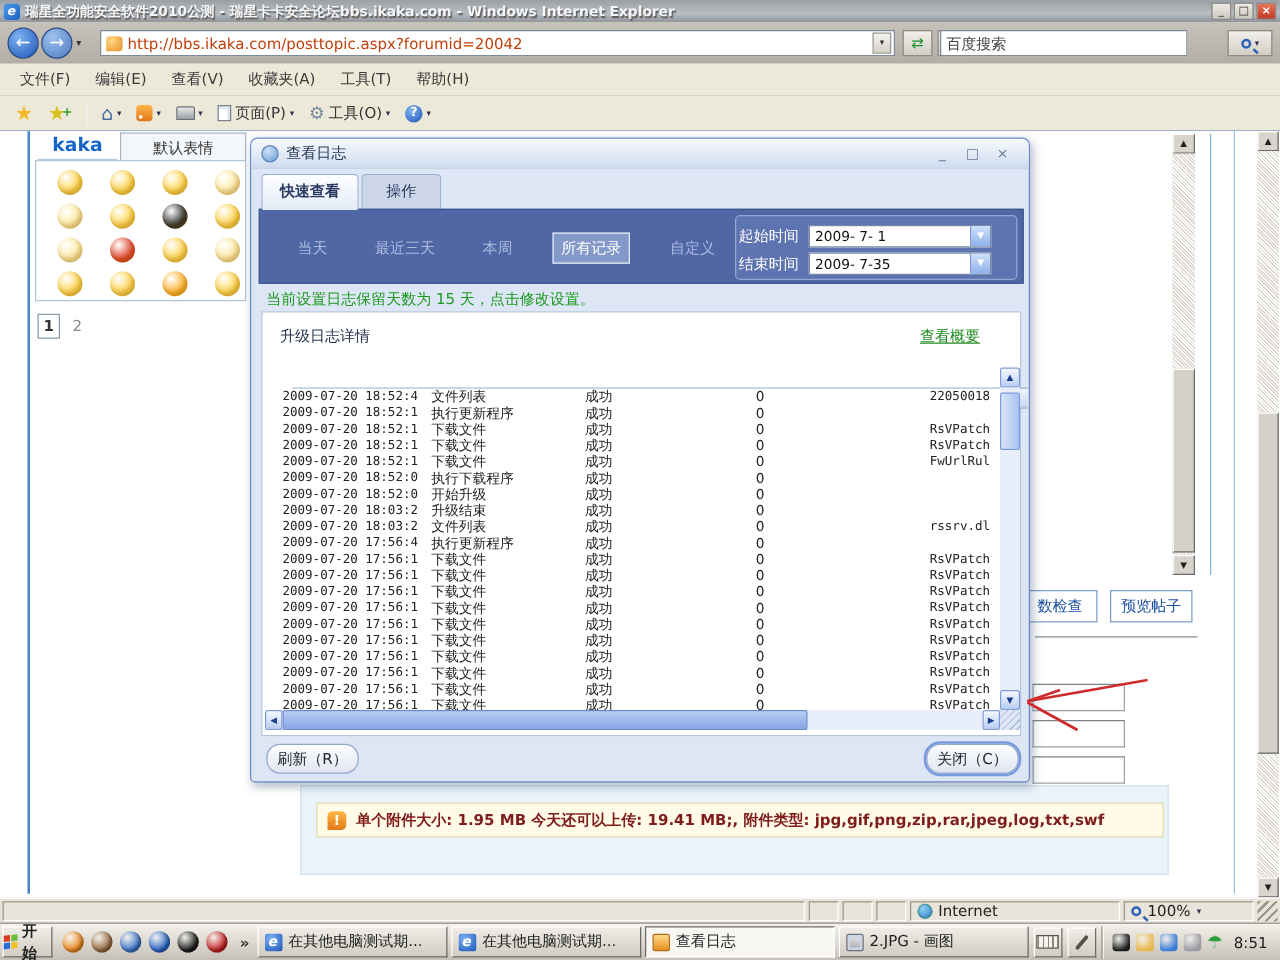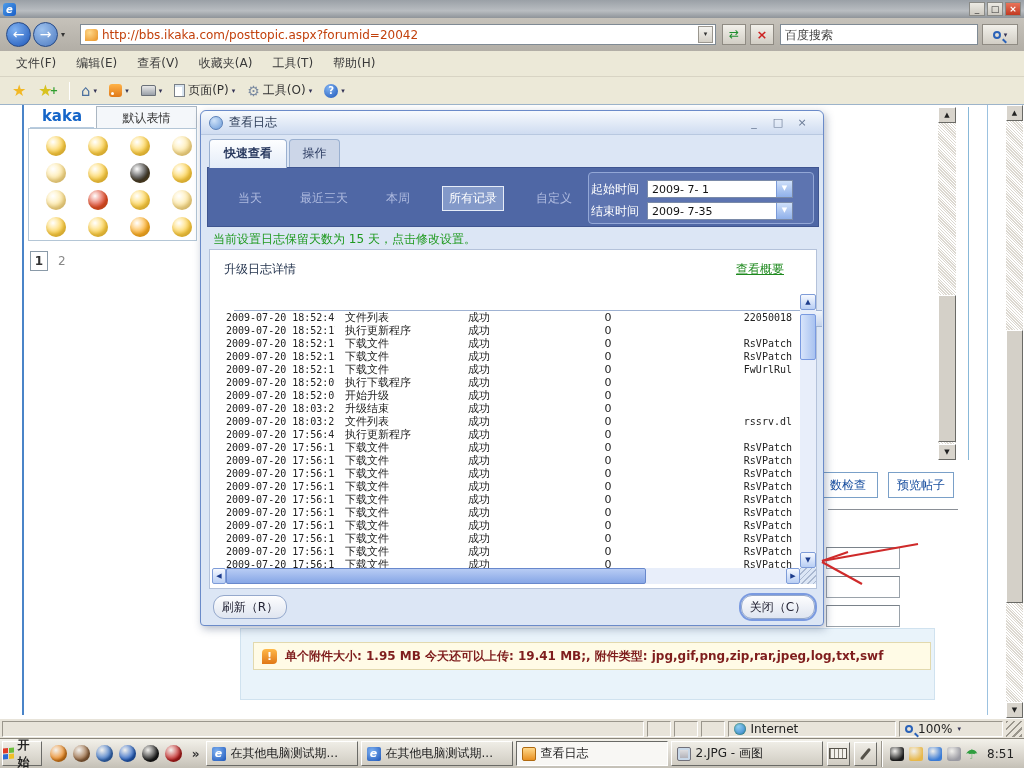--- a/index.html
+++ b/index.html
@@ -21,21 +21,21 @@
   #nav-back { left:6px; top:4px; background:radial-gradient(circle at 35% 30%,#7fb2f2,#1c55b8); }
   #nav-fwd { left:33px; top:4px; background:radial-gradient(circle at 35% 30%,#9ec2ee,#4c79c0); }
   #nav-drop { left:61px; top:12px; font-size:8px; color:#333; }
   #address-box { left:80px; top:6px; width:636px; height:21px; background:#fff; border:1px solid #7f8a94; display:flex; align-items:center; padding:0 2px; }
   #page-favicon { width:13px; height:12px; background:radial-gradient(circle at 35% 30%,#ffd88a,#e89020); border-radius:3px 3px 3px 0; margin:0 4px 0 2px; }
   #url-text { font-size:12px; color:#c2410c; white-space:nowrap; }
   #addr-dropbtn { margin-left:auto; width:15px; height:17px; background:linear-gradient(#f4f3ef,#d5d1c8); border:1px solid #9a968e; font-size:7px; text-align:center; line-height:15px; color:#333; }
   .addr-btn { position:absolute; top:6px; width:24px; height:21px; background:linear-gradient(#f2f0ea,#d2cec5); border:1px solid #8f8b83; text-align:center; line-height:19px; }
   #btn-refresh { left:722px; color:#1f8f2f; font-size:12px; }
   #btn-stop { left:750px; color:#c22; font-weight:bold; font-size:13px; }
-  #search-box { left:780px; top:6px; width:198px; height:21px; background:#fff; border:1px solid #7f8a94; padding:2px 4px; color:#444; }
+  #search-box { left:752px; top:6px; width:198px; height:21px; background:#fff; border:1px solid #7f8a94; padding:2px 4px; color:#444; }
   #search-btn { left:982px; top:6px; width:36px; height:21px; background:linear-gradient(#f2f0ea,#d2cec5); border:1px solid #8f8b83; display:flex; align-items:center; justify-content:center; gap:3px; }
   .lens { width:8px; height:8px; border:2px solid #2a62b8; border-radius:50%; position:relative; }
   .lens::after { content:""; position:absolute; left:7px; top:7px; width:5px; height:2px; background:#2a62b8; transform:rotate(45deg); }
   .tiny-arrow { font-size:7px; color:#335; }
 
   #menu-row { left:0; top:51px; width:1024px; height:26px; background:#ece9d8; border-bottom:1px solid #d8d4c4; display:flex; align-items:center; padding-left:6px; }
   .menu-item { padding:3px 10px; color:#3a3a3a; }
   #tool-row { left:0; top:77px; width:1024px; height:28px; background:#ece9d8; border-bottom:1px solid #9db4ca; display:flex; align-items:center; padding-left:8px; gap:4px; }
   .tbtn { display:flex; align-items:center; gap:3px; padding:2px 4px; }
   .star { color:#f2b824; font-size:16px; }
@@ -83,21 +83,21 @@
 
   
   #dialog { left:200px; top:5px; width:624px; height:516px; background:#dce6f5; border:1px solid #6b8bc9; border-radius:6px 6px 4px 4px; box-shadow:2px 3px 8px rgba(40,60,100,.35); }
   #dlg-titlebar { position:absolute; left:0; top:0; width:622px; height:24px; background:linear-gradient(#f7fafd,#cfdcf1); border-bottom:1px solid #b8c8e0; border-radius:6px 6px 0 0; display:flex; align-items:center; padding-left:8px; gap:6px; }
   #dlg-icon { width:14px; height:14px; border-radius:50%; background:radial-gradient(circle at 35% 30%,#cfe2f8,#6a9ad8); border:1px solid #5a80b8; }
   #dlg-title { color:#2a3a55; }
   .dlg-controls { margin-left:auto; display:flex; gap:10px; padding-right:14px; color:#6a7a95; font-size:11px; }
   .dlg-controls span { width:14px; text-align:center; }
   .dlg-tab { position:absolute; top:28px; height:29px; border:1px solid #9ab0d0; border-bottom:none; border-radius:4px 4px 0 0; text-align:center; line-height:27px; color:#2a3a60; }
   #tab-quickview { left:8px; width:78px; background:linear-gradient(#fdfeff,#e4ecf8); font-weight:bold; z-index:2; }
-  #tab-operation { left:88px; width:51px; background:#ccd6e8; }
+  #tab-operation { left:88px; width:64px; background:#ccd6e8; }
   #filter-panel { position:absolute; left:6px; top:56px; width:612px; height:60px; background:#4f67a5; border:1px solid #3f5590; }
   #filter-row { position:absolute; left:24px; top:13px; width:350px; height:34px; display:flex; align-items:center; gap:26px; }
   .filter-btn { color:#aebadf; white-space:nowrap; padding:3px 6px; }
   .filter-btn.active { background:#8399c9; border:1px solid #e6ecf8; color:#fff; }
   #date-panel { position:absolute; left:380px; top:4px; width:226px; height:52px; background:#5d74b0; border:1px solid #93a7d6; border-radius:4px; }
   .date-row { position:absolute; left:2px; display:flex; align-items:center; gap:8px; }
   .date-label { color:#fff; }
   .combo { width:146px; height:18px; background:#fff; border:1px solid #7a8aa8; display:flex; align-items:center; }
   .combo-val { flex:1; padding-left:4px; font-size:11px; color:#111; white-space:pre; }
   .combo-btn { width:16px; height:16px; background:linear-gradient(#cfe0fa,#8fb0ea); border-left:1px solid #7a9ad8; color:#fff; font-size:7px; text-align:center; line-height:15px; }
@@ -162,20 +162,21 @@
   .tray-umbrella { font-size:14px; line-height:14px; }
   #clock { font-size:12px; color:#222; padding-left:4px; }
 </style>
 </head>
 <body>
 
 <div id="screen">
 
   <div class="abs" id="titlebar">
     <div id="ie-logo">e</div>
+    <span id="win-title">瑞星全功能安全软件2010公测 - 瑞星卡卡安全论坛bbs.ikaka.com - Windows Internet Explorer</span>
     <div class="win-controls">
       <div class="wbtn">_</div>
       <div class="wbtn">□</div>
       <div class="wbtn close">×</div>
     </div>
   </div>
 
   <div class="abs" id="addr-row">
     <div class="navcircle" id="nav-back">←</div>
     <div class="navcircle" id="nav-fwd">→</div>

